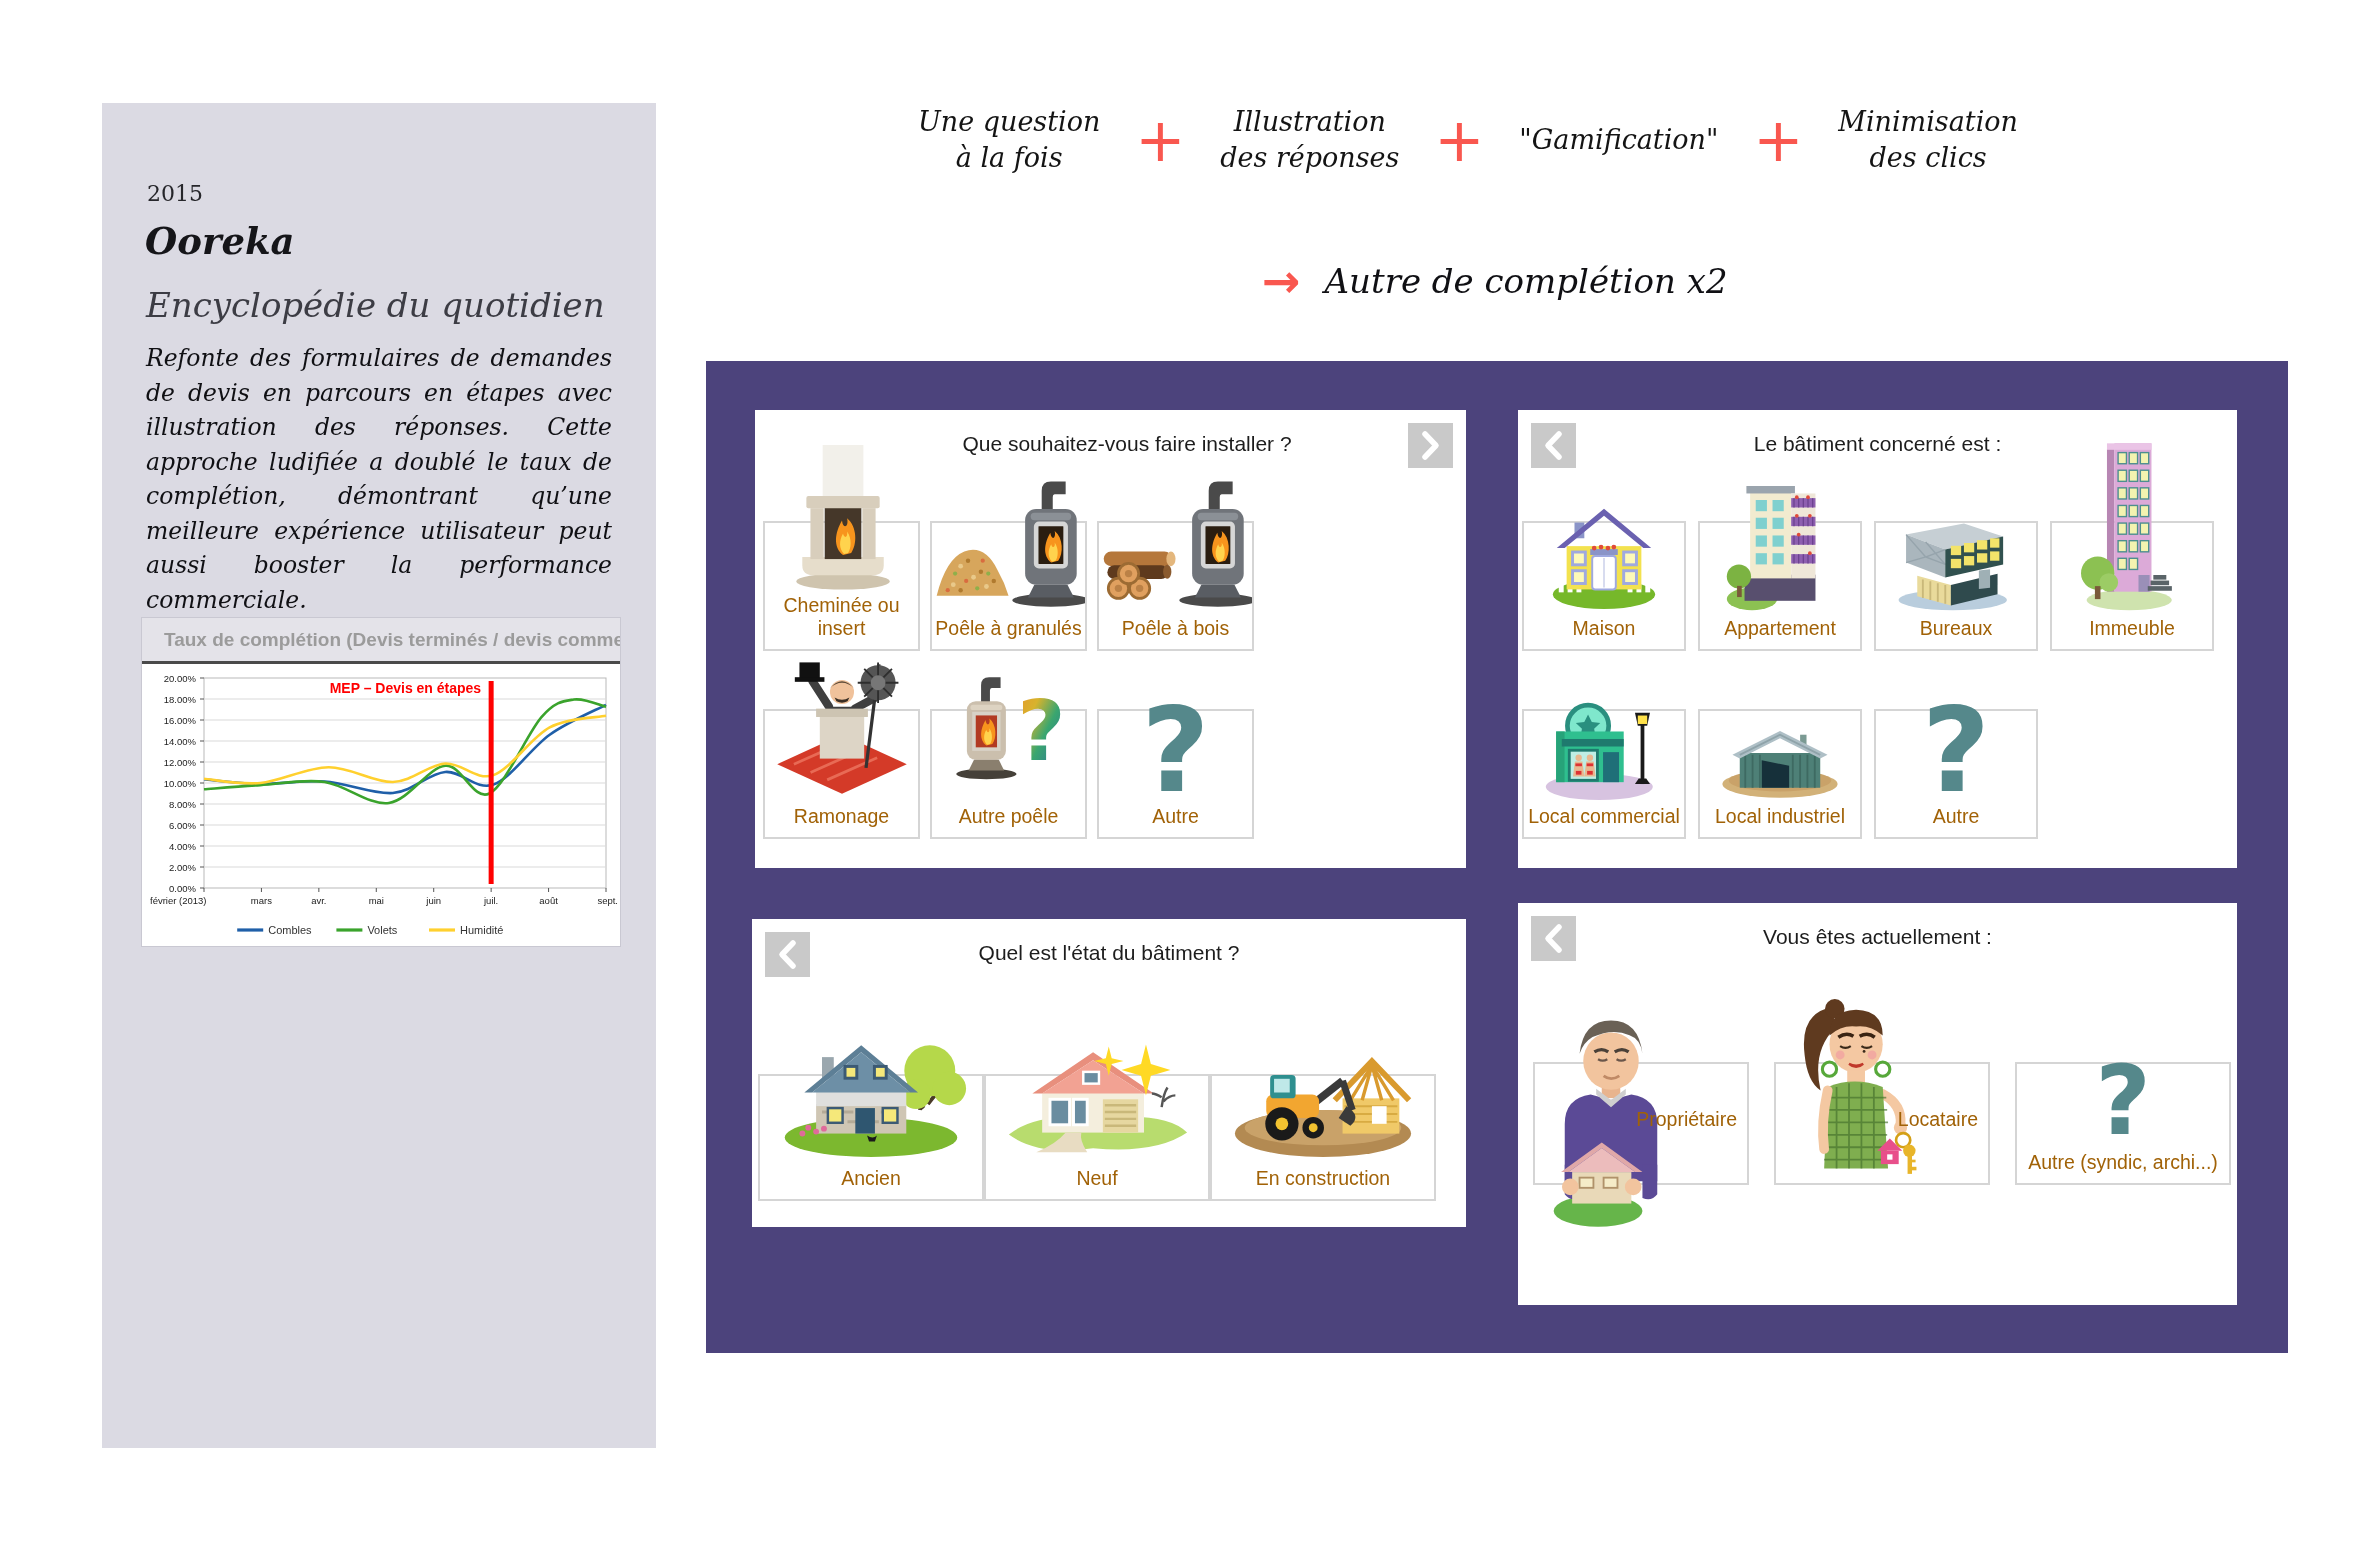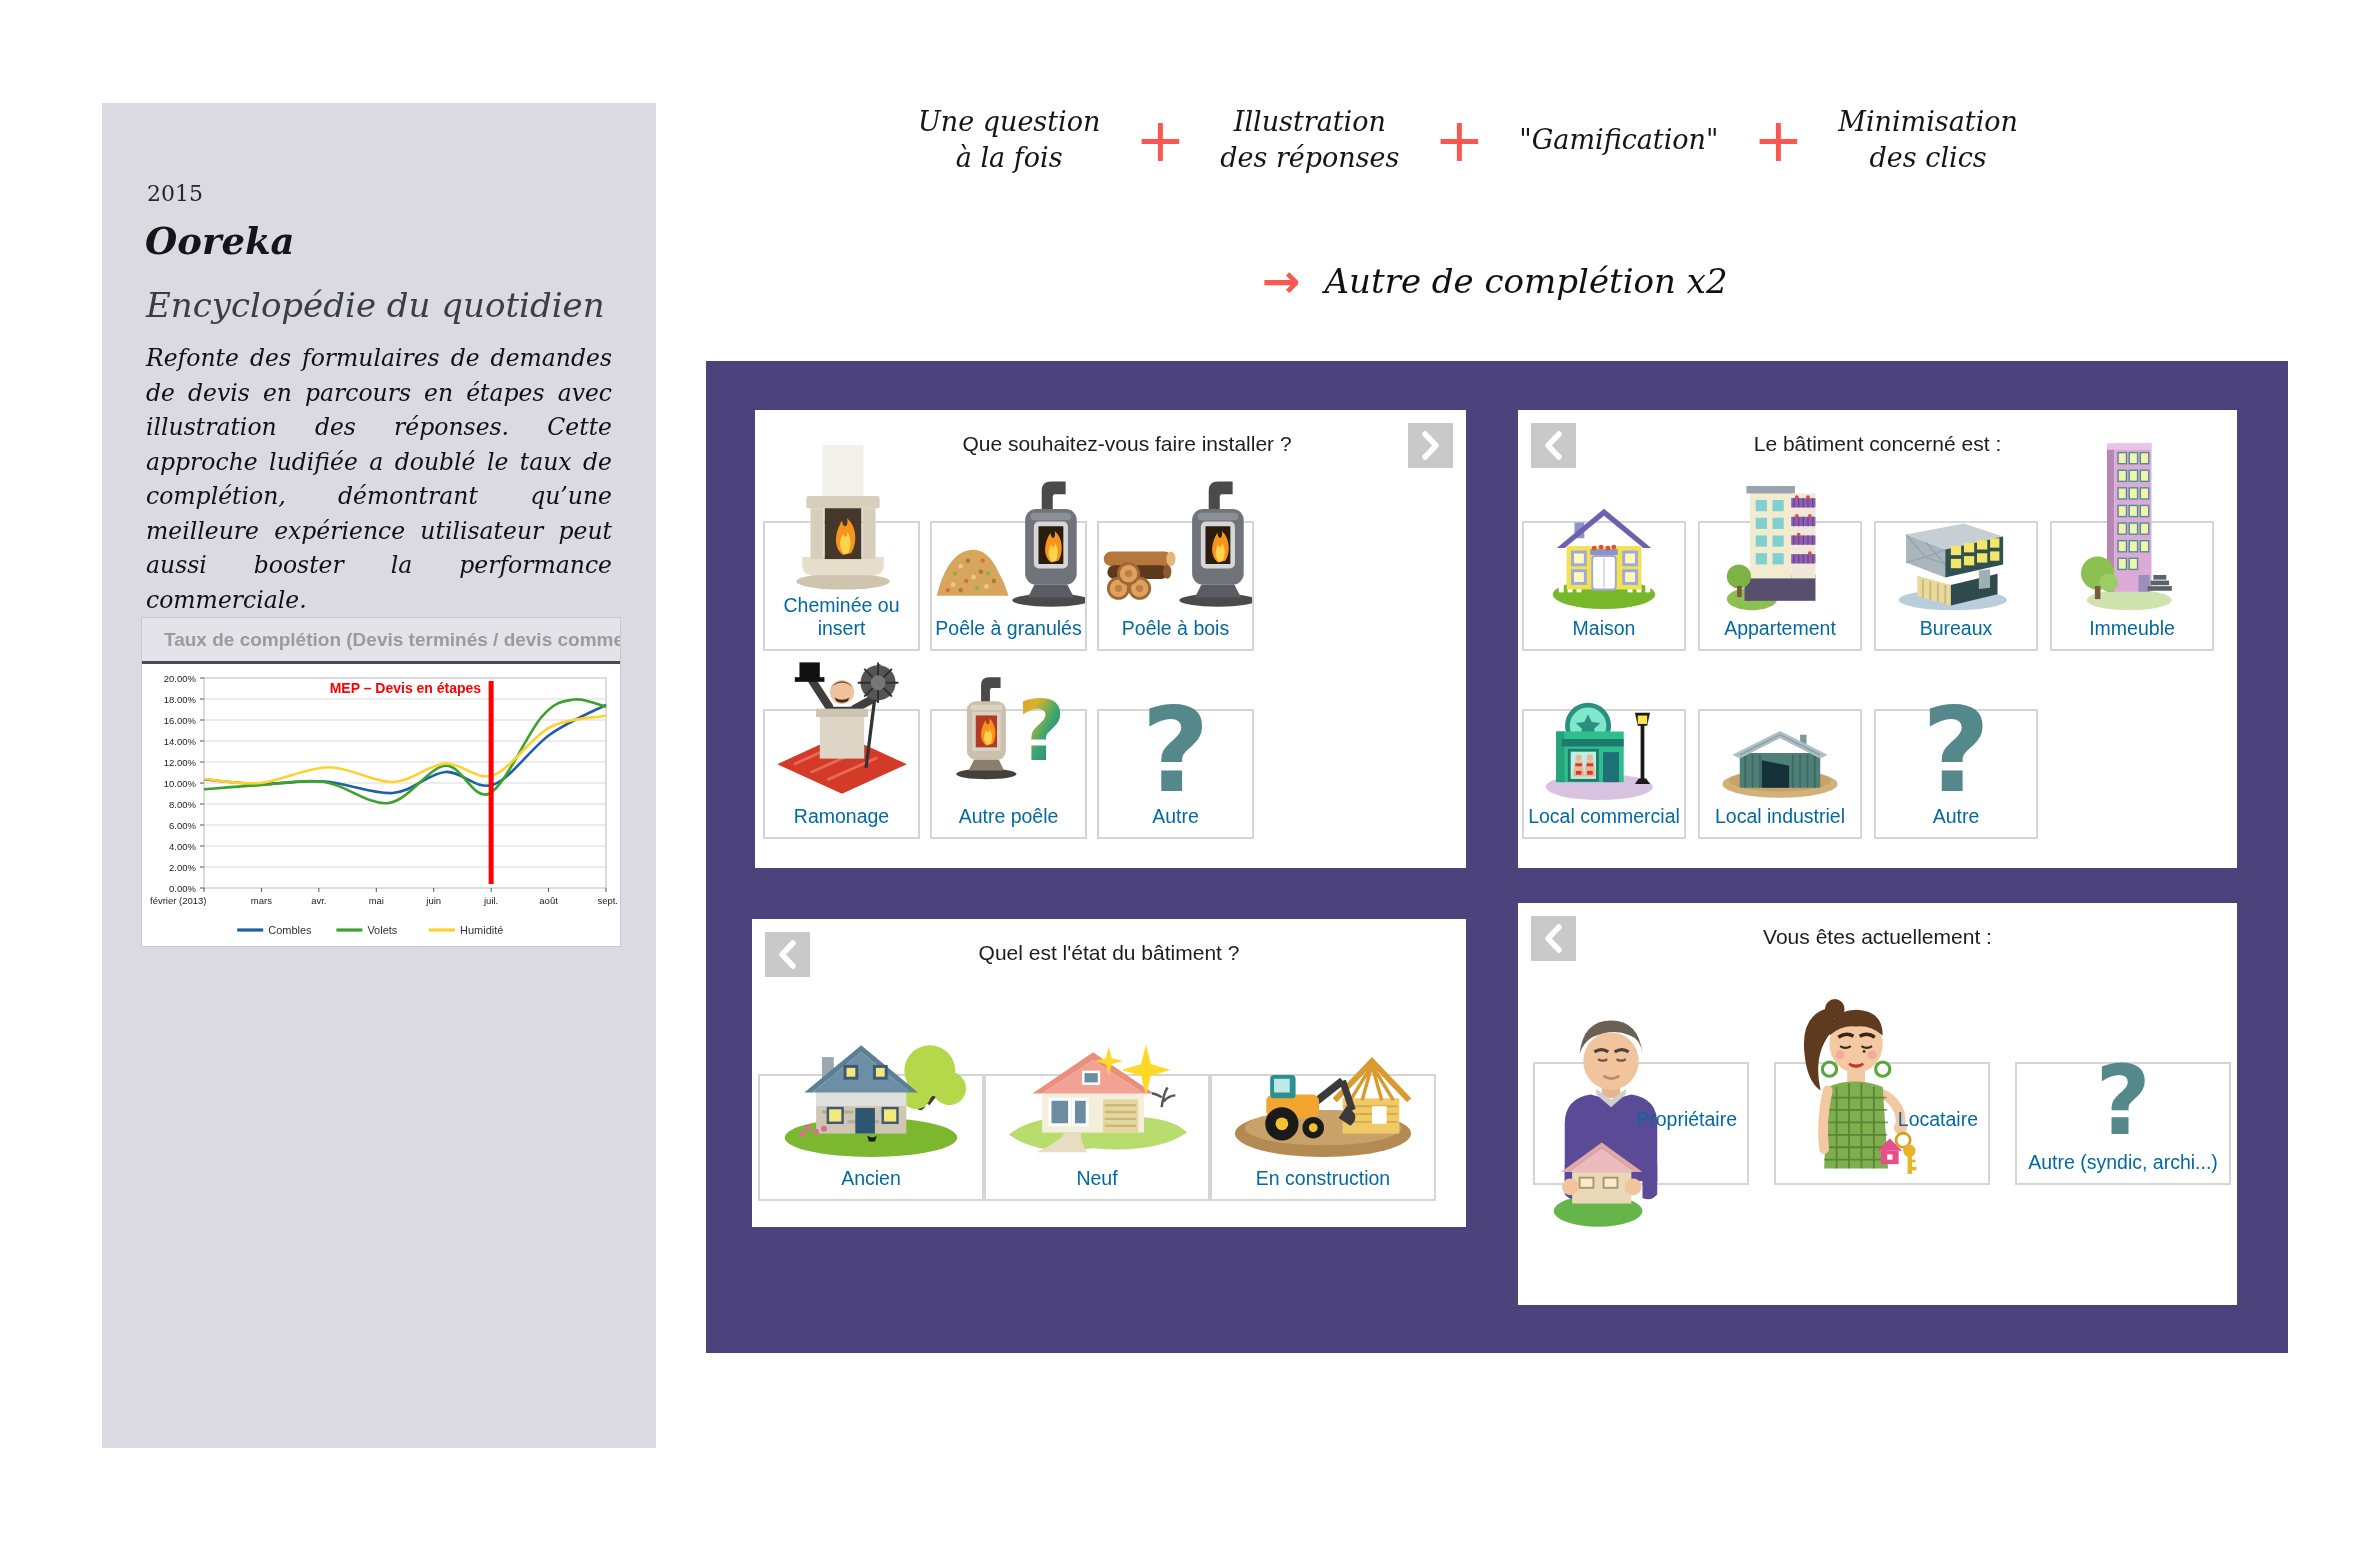--- a/index.html
+++ b/index.html
@@ -50,21 +50,21 @@
   .card-1 .opts{left:8px;top:111px;grid-template-columns:repeat(3,157px);column-gap:10px;row-gap:58px;}
   .card-1 .opt{height:130px;}
   .card-2 .opts{left:4px;top:111px;grid-template-columns:repeat(4,164px);column-gap:12px;row-gap:58px;}
   .card-2 .opt{height:130px;}
   .card-3 .opts{left:6px;top:155px;grid-template-columns:repeat(3,226px);}
   .card-3 .opt{height:127px;}
   .card-4 .opts{left:4px;top:159px;grid-template-columns:repeat(3,227px);column-gap:14px;}
   .card-4 .opt{height:123px;margin-left:11px;}
 
   .opt{position:relative;border:2px solid #d5d5d5;background:#fff;box-sizing:border-box;cursor:pointer;}
-  .opt-label{position:absolute;bottom:9px;left:0;right:0;text-align:center;font-size:19.5px;color:#0369a1;}
+  .opt-label{position:absolute;bottom:9px;left:0;right:0;text-align:center;font-size:19.5px;color:#a16207;}
   .opt-label.side{left:auto;right:10px;bottom:auto;top:44px;text-align:right;}
   .icon-wrap{position:absolute;left:50%;transform:translateX(-50%);pointer-events:none;}
   .icon-wrap.left-anchor{left:2px;transform:none;}
   .qmark{font-family:"DejaVu Sans",sans-serif;font-weight:bold;color:var(--qteal,#55888b);
          line-height:0.82;text-align:center;}
 </style>
 </head>
 <body>
 
 <div class="canvas">

